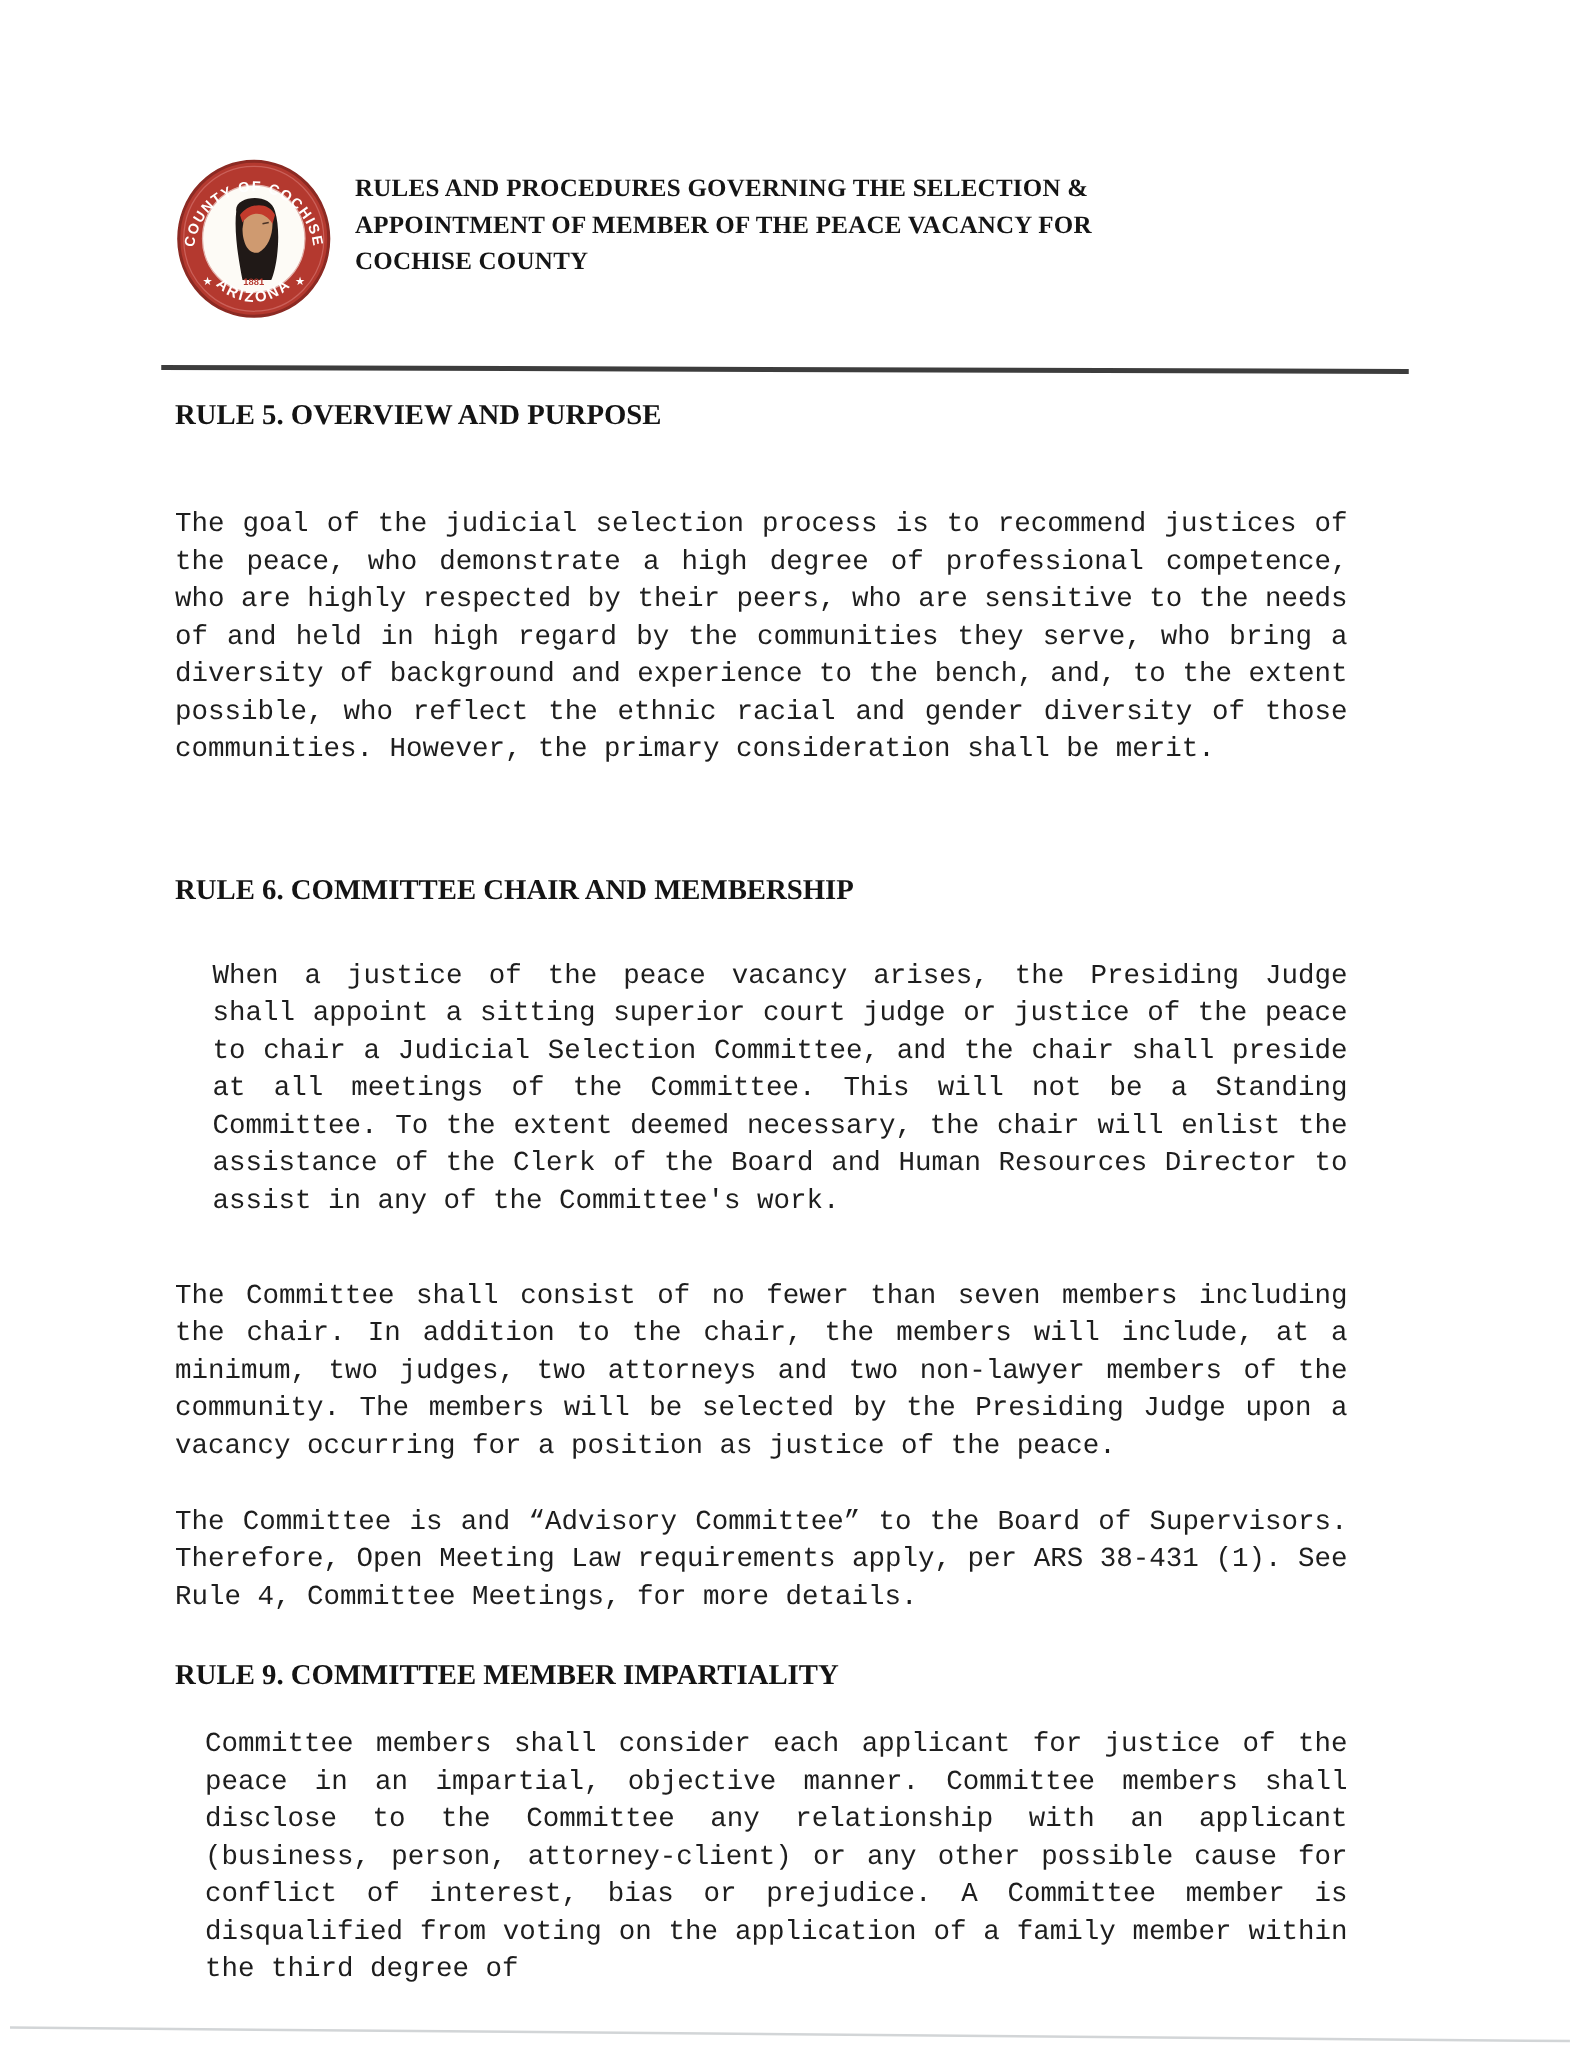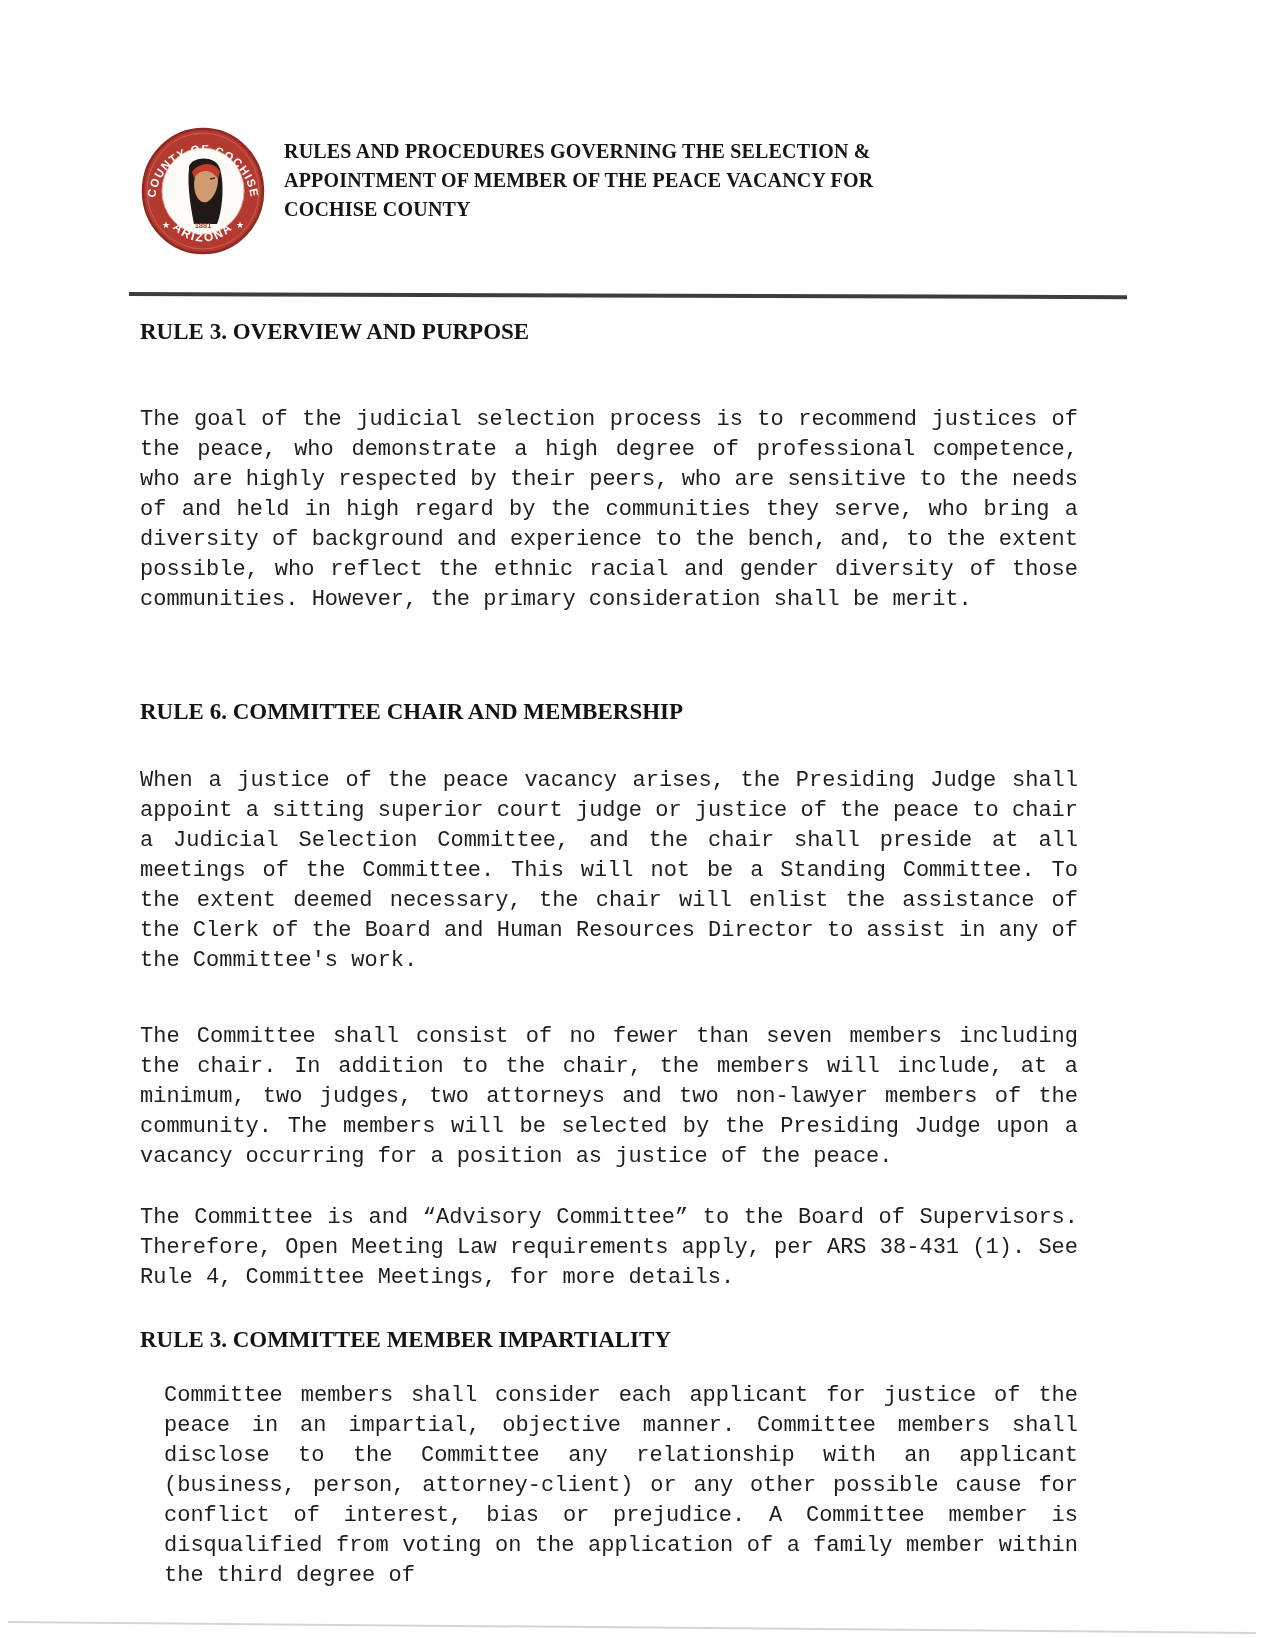--- a/index.html
+++ b/index.html
@@ -55,21 +55,21 @@
     font-size: 22px;
     line-height: 30px;
     text-align: justify;
     margin: 0;
     color: #1e1e1e;
     font-family: Liberation Mono, monospace;
   }
   .h-rule1   { margin-top: 22px; }
   .p-rule1-1 { margin-top: 59px; }
   .h-rule2   { margin-top: 83px; }
-  .p-rule2-1 { margin-top: 40px; }
+  .p-rule2-1 { margin-top: 40px; margin-left: 30px; }
   .p-rule2-2 { margin-top: 46px; }
   .p-rule2-3 { margin-top: 31px; }
   .h-rule3   { margin-top: 33px; }
   .p-rule3-1 { margin-top: 27px; margin-left: 24px; }
   .scan-line {
     position: absolute;
     left: 8px;
     top: 1621px;
     width: 1248px;
     height: 2px;
@@ -114,27 +114,27 @@
       </div>
       <div class="doc-title">
         <div>RULES AND PROCEDURES GOVERNING THE SELECTION &amp;</div>
         <div>APPOINTMENT OF MEMBER OF THE PEACE VACANCY FOR</div>
         <div>COCHISE COUNTY</div>
       </div>
     </div>
 
     <div class="rule-line"></div>
 
-    <h2 class="section-heading h-rule1">RULE 3. OVERVIEW AND PURPOSE</h2>
+    <h2 class="section-heading h-rule1">RULE 5. OVERVIEW AND PURPOSE</h2>
     <p class="para p-rule1-1">The goal of the judicial selection process is to recommend justices of the peace, who demonstrate a high degree of professional competence, who are highly respected by their peers, who are sensitive to the needs of and held in high regard by the communities they serve, who bring a diversity of background and experience to the bench, and, to the extent possible, who reflect the ethnic racial and gender diversity of those communities. However, the primary consideration shall be merit.</p>
 
     <h2 class="section-heading h-rule2">RULE 6. COMMITTEE CHAIR AND MEMBERSHIP</h2>
     <p class="para p-rule2-1">When a justice of the peace vacancy arises, the Presiding Judge shall appoint a sitting superior court judge or justice of the peace to chair a Judicial Selection Committee, and the chair shall preside at all meetings of the Committee. This will not be a Standing Committee. To the extent deemed necessary, the chair will enlist the assistance of the Clerk of the Board and Human Resources Director to assist in any of the Committee's work.</p>
     <p class="para p-rule2-2">The Committee shall consist of no fewer than seven members including the chair. In addition to the chair, the members will include, at a minimum, two judges, two attorneys and two non-lawyer members of the community. The members will be selected by the Presiding Judge upon a vacancy occurring for a position as justice of the peace.</p>
     <p class="para p-rule2-3">The Committee is and “Advisory Committee” to the Board of Supervisors. Therefore, Open Meeting Law requirements apply, per ARS 38-431 (1). See Rule 4, Committee Meetings, for more details.</p>
 
-    <h2 class="section-heading h-rule3">RULE 3. COMMITTEE MEMBER IMPARTIALITY</h2>
+    <h2 class="section-heading h-rule3">RULE 9. COMMITTEE MEMBER IMPARTIALITY</h2>
     <p class="para p-rule3-1">Committee members shall consider each applicant for justice of the peace in an impartial, objective manner. Committee members shall disclose to the Committee any relationship with an applicant (business, person, attorney-client) or any other possible cause for conflict of interest, bias or prejudice. A Committee member is disqualified from voting on the application of a family member within the third degree of</p>
 
   </div>
 
   <div class="scan-line"></div>
 </div>
 
 </body></html>

